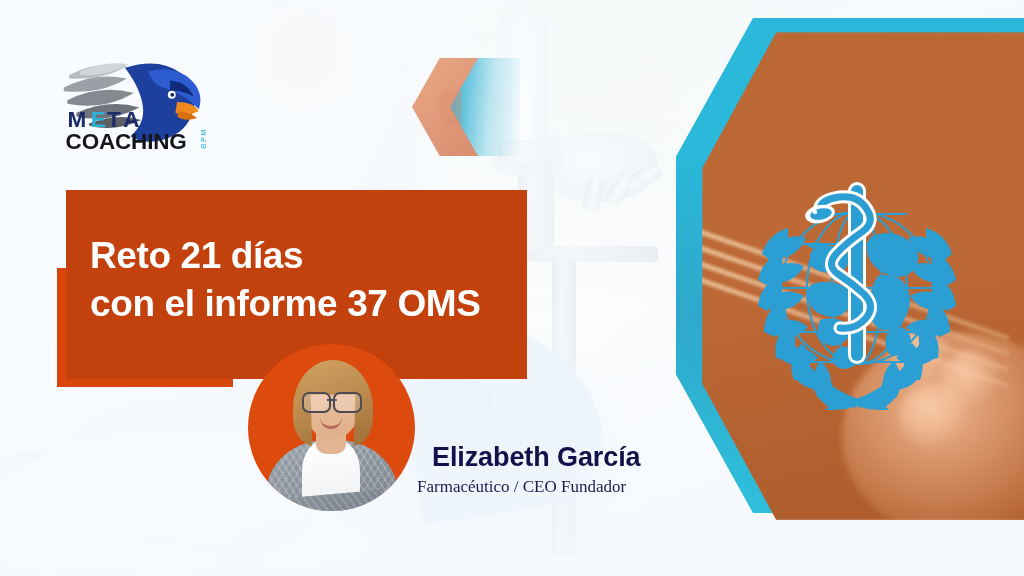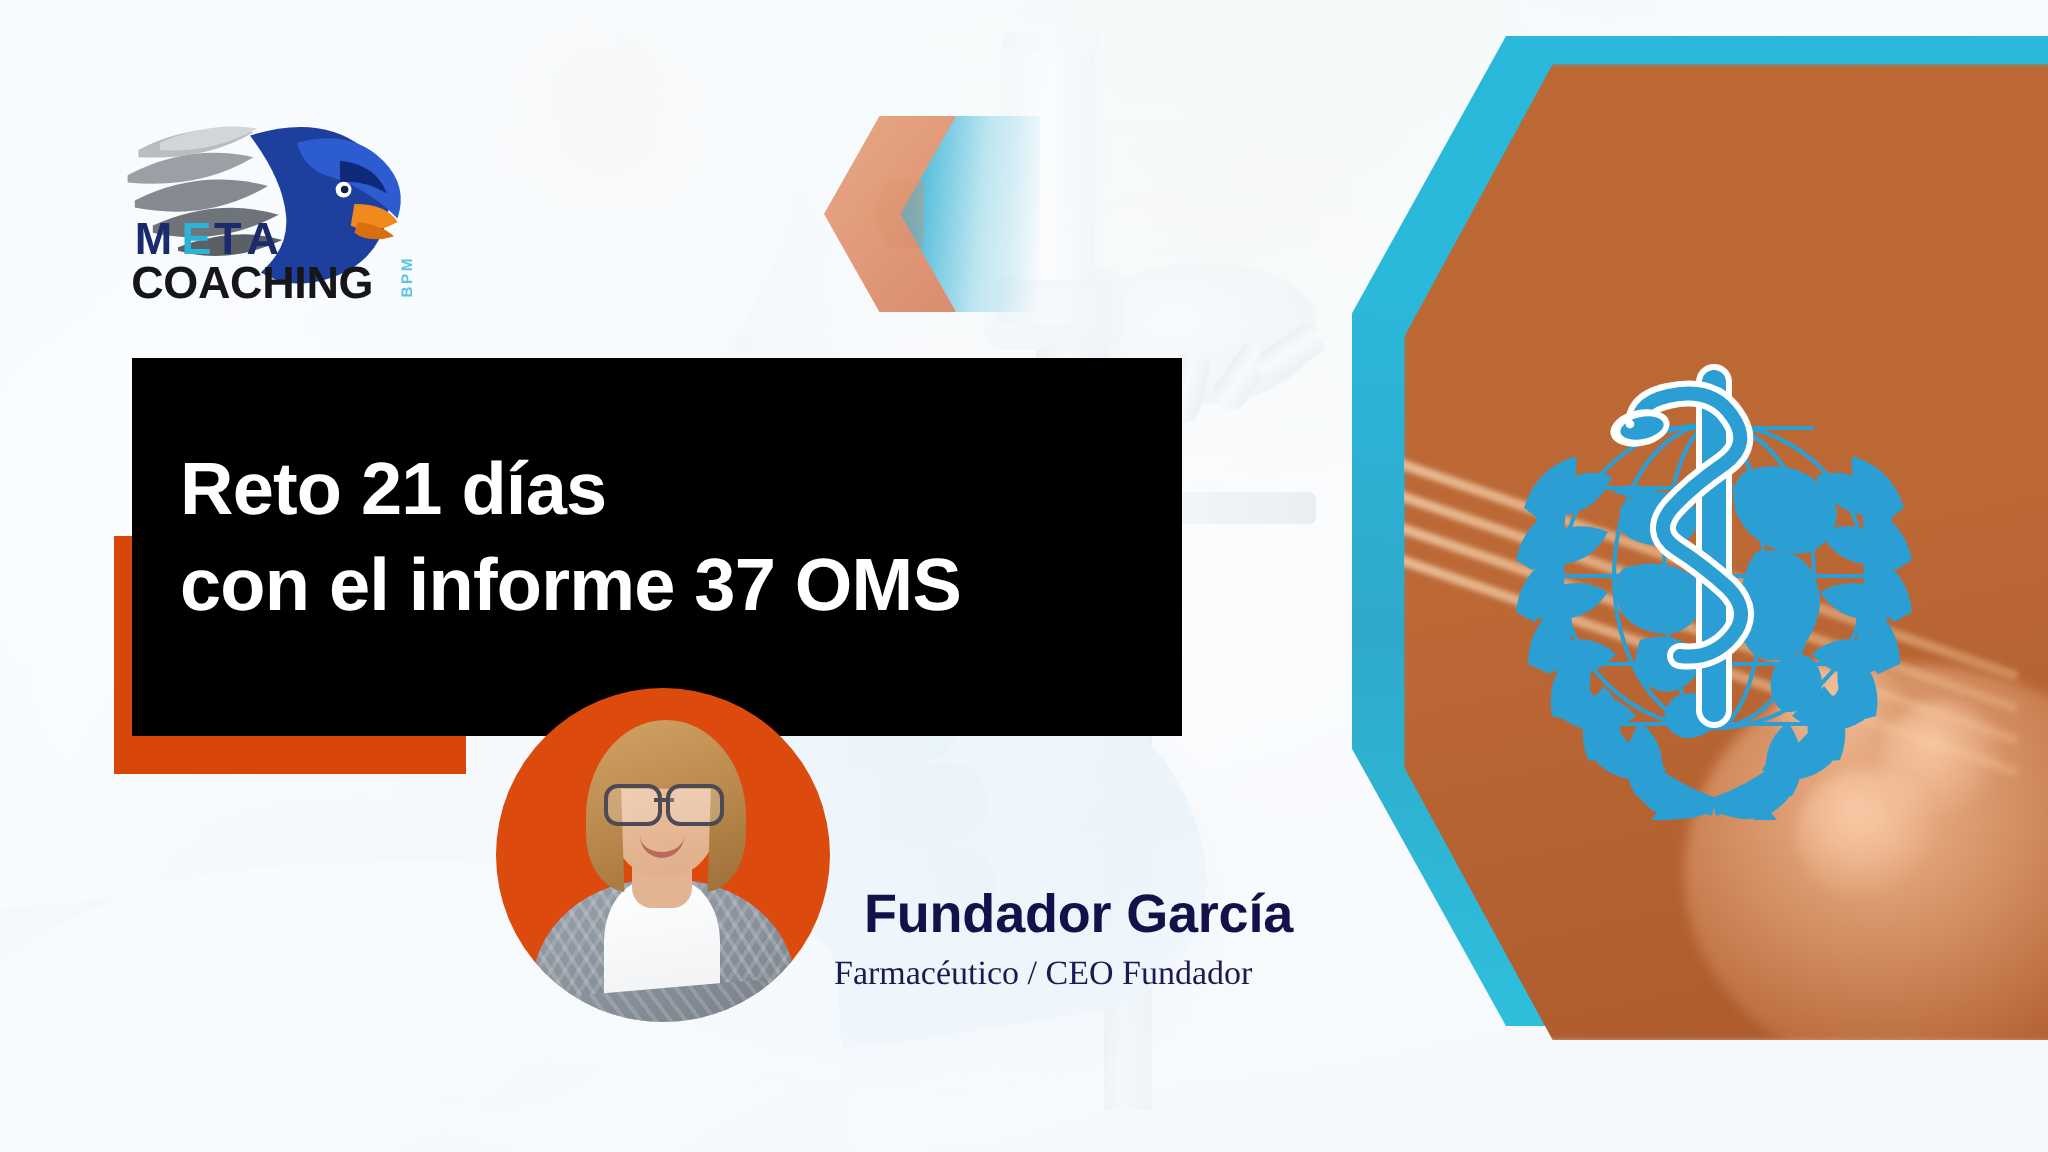--- a/index.html
+++ b/index.html
@@ -211,22 +211,22 @@
   .who svg{display:block;width:100%;height:100%;}
 
   
   .orange-frame{
     position:absolute;left:57px;top:268px;width:176px;height:119px;
     background:#d9460a;
   }
 
   
   .title-card{
-    position:absolute;left:66px;top:179px;width:525px;height:189px;
-    background:#000000;
+    position:absolute;left:66px;top:190px;width:461px;height:189px;
+    background:#c2410c;
   }
   .title-text{
     position:absolute;left:24px;top:42px;
     color:#ffffff;
     font-size:37px;
     font-weight:bold;
     line-height:1.30;
     letter-spacing:-.4px;
     white-space:pre-line;
   }
@@ -477,21 +477,21 @@
     <div class="pt-hair"></div>
     <div class="pt-glasses">
       <span class="pt-lens pt-l1"></span>
       <span class="pt-bridge"></span>
       <span class="pt-lens pt-l2"></span>
     </div>
     <div class="pt-smile"></div>
 
   </div>
 
-  <div class="presenter-name">Fundador García</div>
+  <div class="presenter-name">Elizabeth García</div>
   <div class="presenter-role">Farmacéutico / CEO Fundador</div>
 
   <div class="logo">
     <svg viewBox="0 0 200 116" aria-hidden="true">
 
       <g>
         <path d="M8 30 q30 -16 64 -10 q-26 16 -64 14 z" fill="#b9bcc0"></path>
         <path d="M2 44 q34 -18 70 -10 q-30 18 -70 14 z" fill="#9aa0a6"></path>
         <path d="M6 58 q36 -18 74 -8 q-34 20 -74 12 z" fill="#86898f"></path>
         <path d="M16 72 q36 -16 70 -6 q-34 18 -70 10 z" fill="#6f737a"></path>

